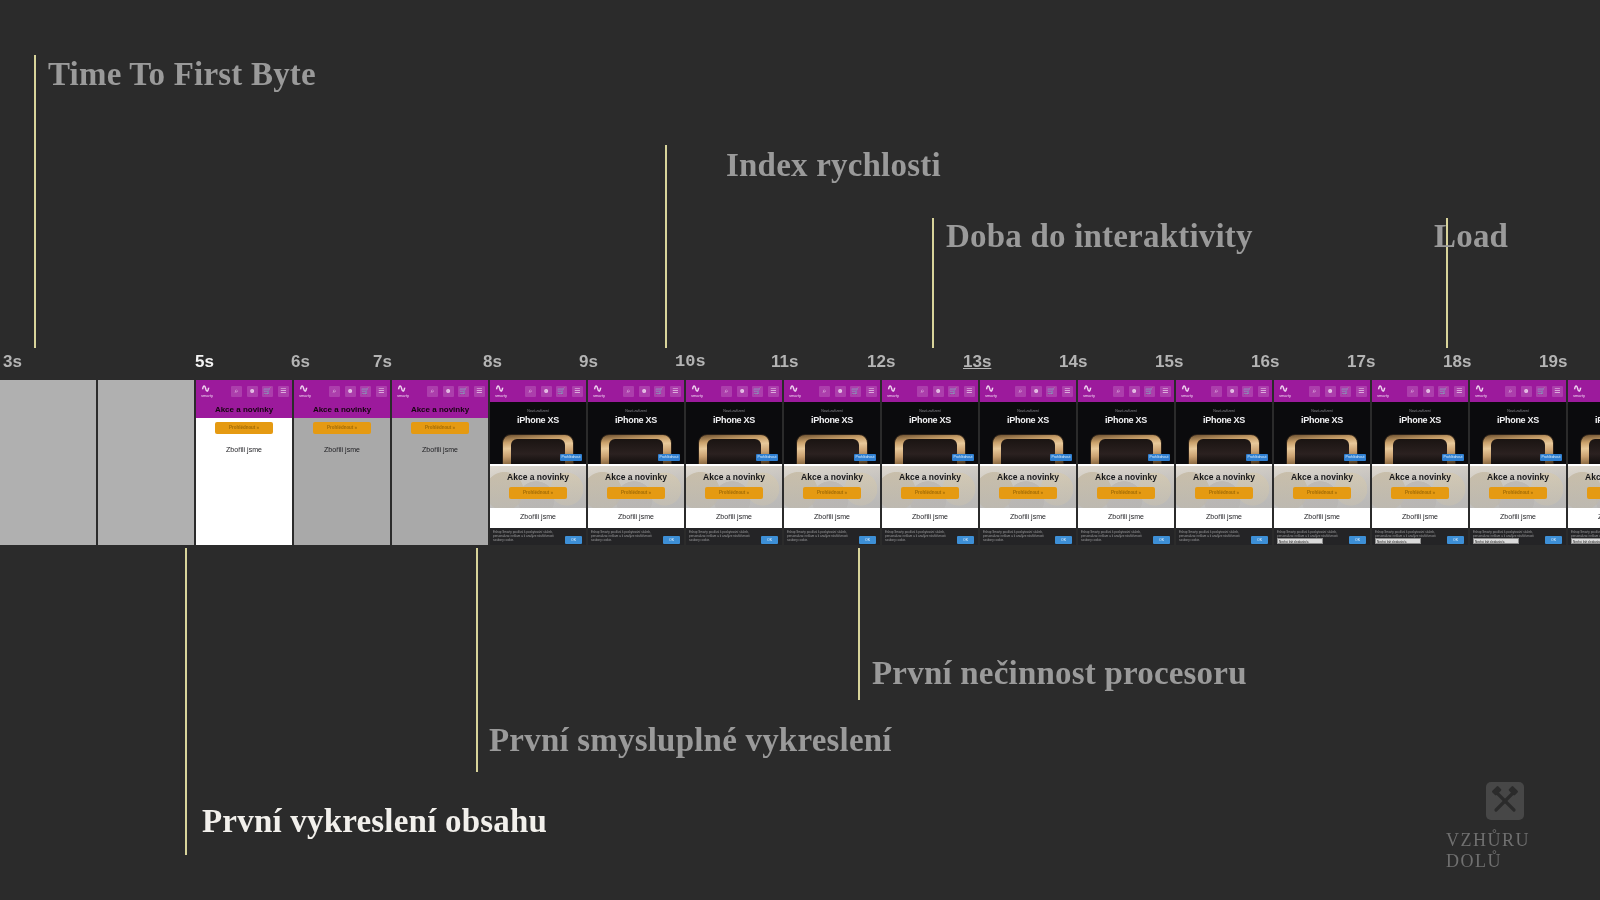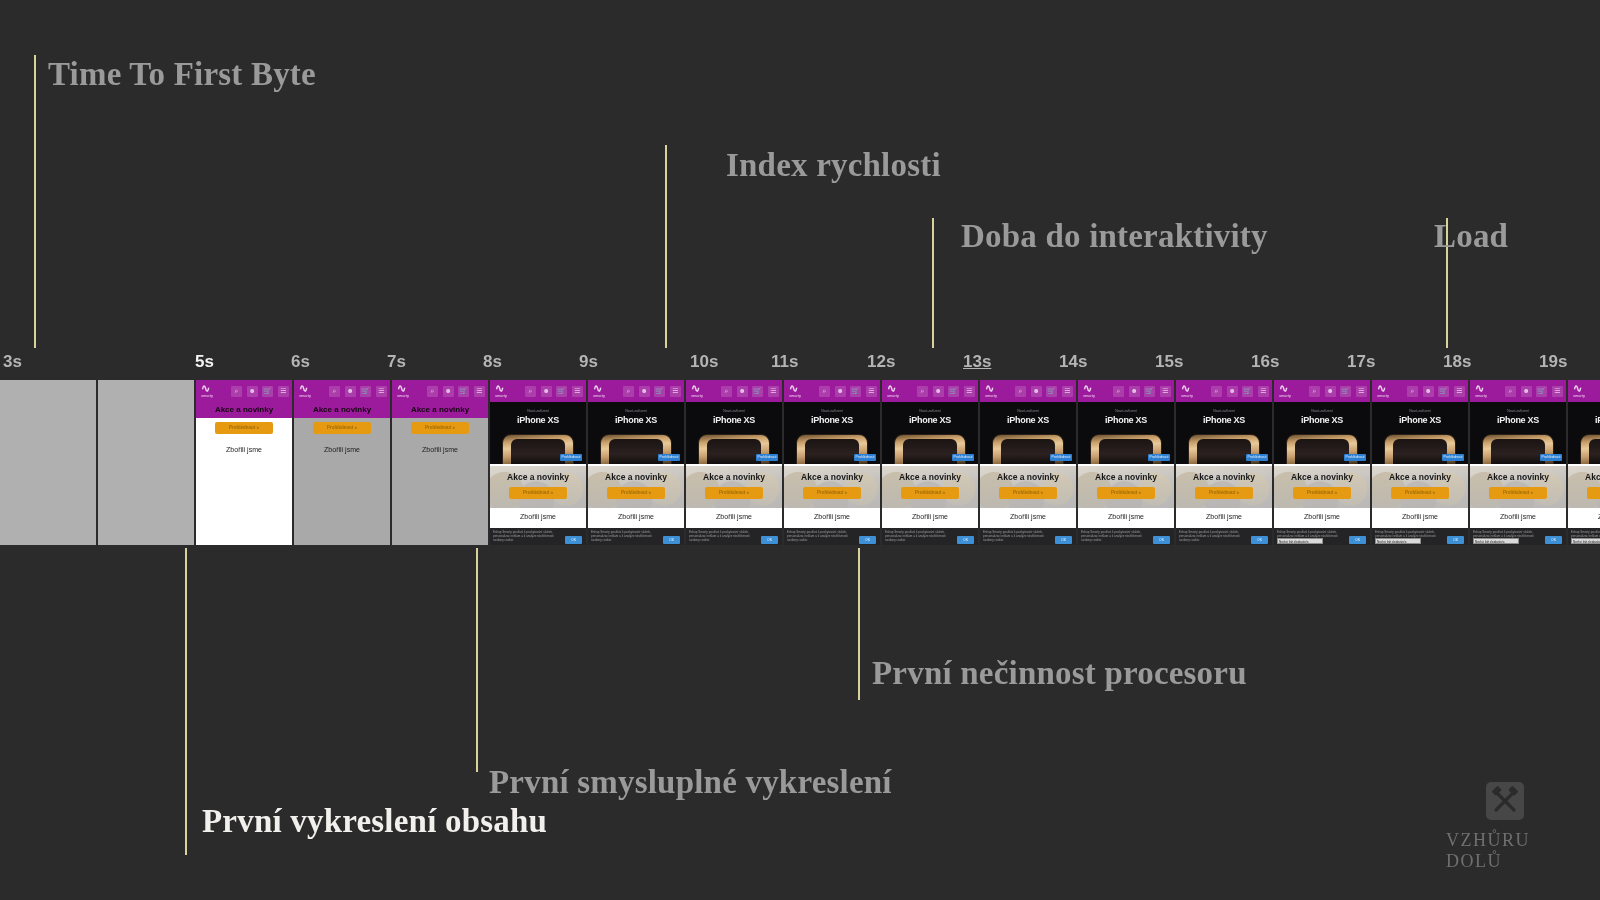--- a/index.html
+++ b/index.html
@@ -272,40 +272,40 @@
 <body>
 
 <div id="stage">
 
   <div id="markers">
       <div class="marker-line" style="left: 34px; top: 55px; height: 293px; background: rgb(216, 211, 154);"></div>
       <div class="marker-label" style="left: 48px; top: 56px;">Time To First Byte</div>
       <div class="marker-line" style="left: 665px; top: 145px; height: 203px; background: rgb(216, 211, 154);"></div>
       <div class="marker-label" style="left: 678px; top: 147px; margin-left: 48px;">Index rychlosti</div>
       <div class="marker-line" style="left: 932px; top: 218px; height: 130px; background: rgb(216, 211, 154);"></div>
-      <div class="marker-label" style="left: 946px; top: 218px; margin-left: 15px;">Doba do interaktivity</div>
+      <div class="marker-label" style="left: 946px; top: 218px;">Doba do interaktivity</div>
       <div class="marker-line" style="left: 1446px; top: 218px; height: 130px; background: rgb(216, 211, 154);"></div>
       <div class="marker-label" style="left: 1434px; top: 218px;">Load</div>
       <div class="marker-line" style="left: 185px; top: 548px; height: 307px; background: rgb(216, 211, 154);"></div>
       <div class="marker-label bright" style="left: 202px; top: 803px;">První vykreslení obsahu</div>
       <div class="marker-line" style="left: 476px; top: 548px; height: 224px; background: rgb(216, 211, 154);"></div>
-      <div class="marker-label" style="left: 489px; top: 764px;">První smysluplné vykreslení</div>
+      <div class="marker-label" style="left: 489px; top: 722px;">První smysluplné vykreslení</div>
       <div class="marker-line" style="left: 858px; top: 548px; height: 152px; background: rgb(216, 211, 154);"></div>
       <div class="marker-label" style="left: 872px; top: 655px;">První nečinnost procesoru</div>
     </div>
 
   <div id="time-axis">
       <div class="tick-label" style="left: 3px;">3s</div>
       <div class="tick-label" style="left: 117px; margin-top: 32px;">4s</div>
       <div class="tick-label bright" style="left: 195px;">5s</div>
       <div class="tick-label" style="left: 291px;">6s</div>
-      <div class="tick-label" style="left: 387px;">7s</div>
+      <div class="tick-label" style="left: 373px;">7s</div>
       <div class="tick-label" style="left: 483px;">8s</div>
       <div class="tick-label" style="left: 579px;">9s</div>
-      <div class="tick-label" style="left: 690px;">10s</div>
+      <div class="tick-label" style="left: 675px; font-family: Liberation Mono, monospace;">10s</div>
       <div class="tick-label" style="left: 771px;">11s</div>
       <div class="tick-label" style="left: 867px;">12s</div>
       <div class="tick-label" style="left: 963px; text-decoration: underline;">13s</div>
       <div class="tick-label" style="left: 1059px;">14s</div>
       <div class="tick-label" style="left: 1155px;">15s</div>
       <div class="tick-label" style="left: 1251px;">16s</div>
       <div class="tick-label" style="left: 1347px;">17s</div>
       <div class="tick-label" style="left: 1443px;">18s</div>
       <div class="tick-label" style="left: 1539px;">19s</div>
     </div>

